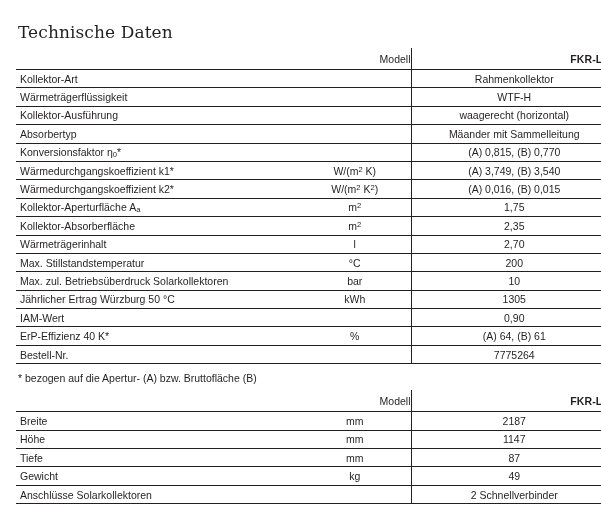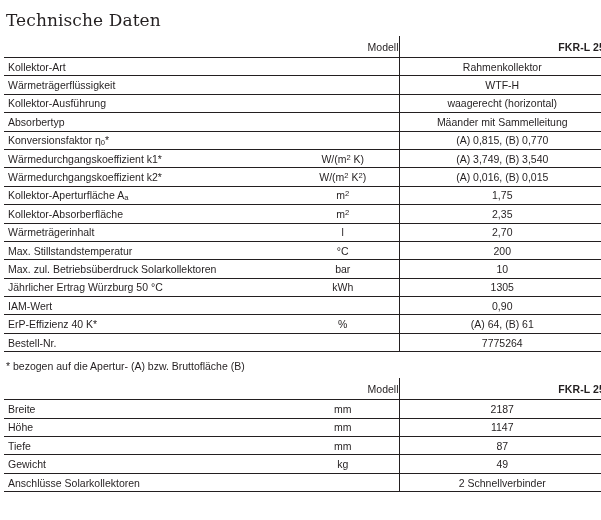--- a/index.html
+++ b/index.html
@@ -14,21 +14,21 @@
     overflow: hidden;
     font-family: "Liberation Sans", "DejaVu Sans", sans-serif;
     color: #231f20;
     -webkit-font-smoothing: antialiased;
   }
   .page {
     position: relative;
     width: 478px;
     height: 520px;
     box-sizing: border-box;
-    padding: 4px;
+    padding: 16px;
   }
 
   
   .doc-title {
     font-family: "DejaVu Serif", "Liberation Serif", serif;
     font-size: 17px;
     font-weight: 400;
     color: #231f20;
     letter-spacing: 0.1px;
     margin: 0;

